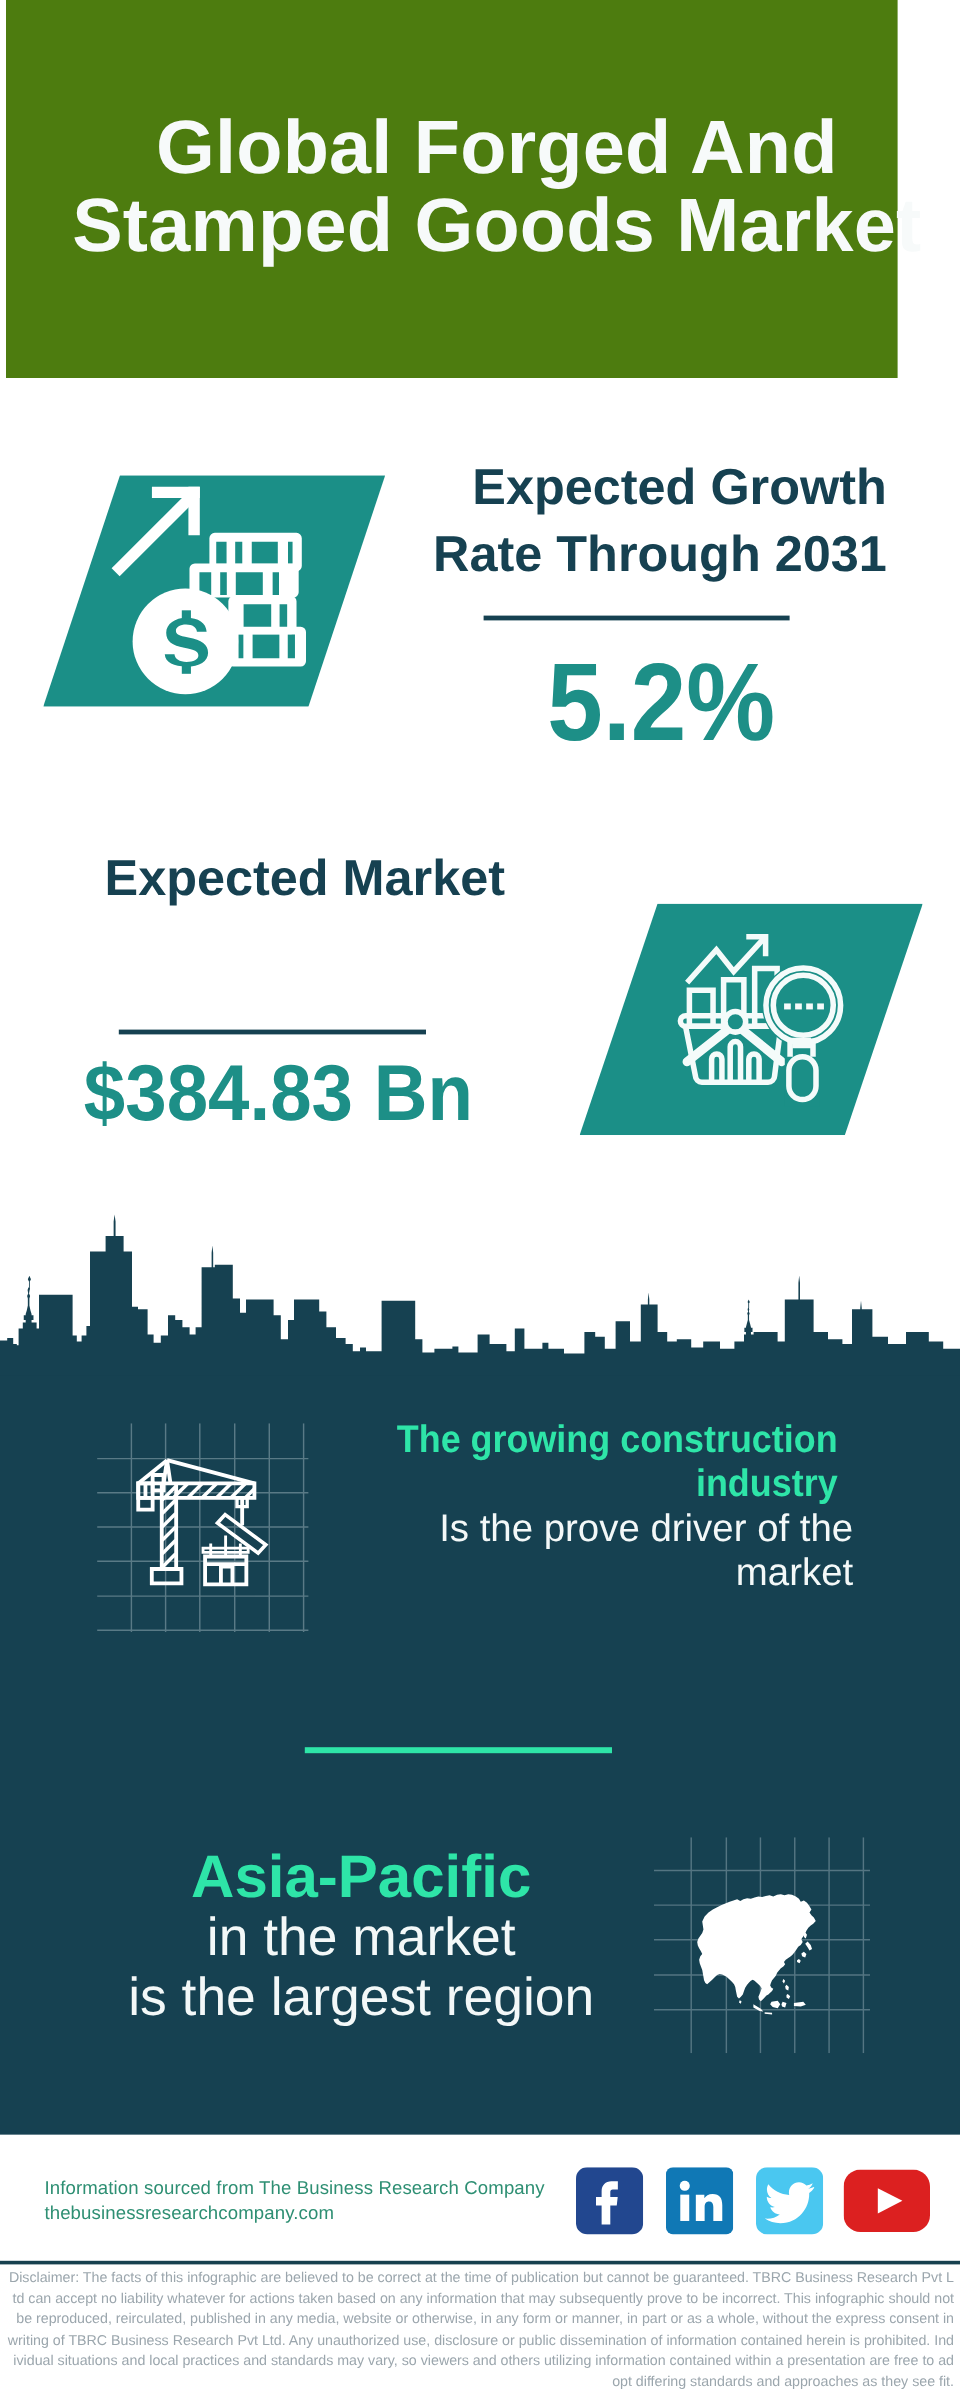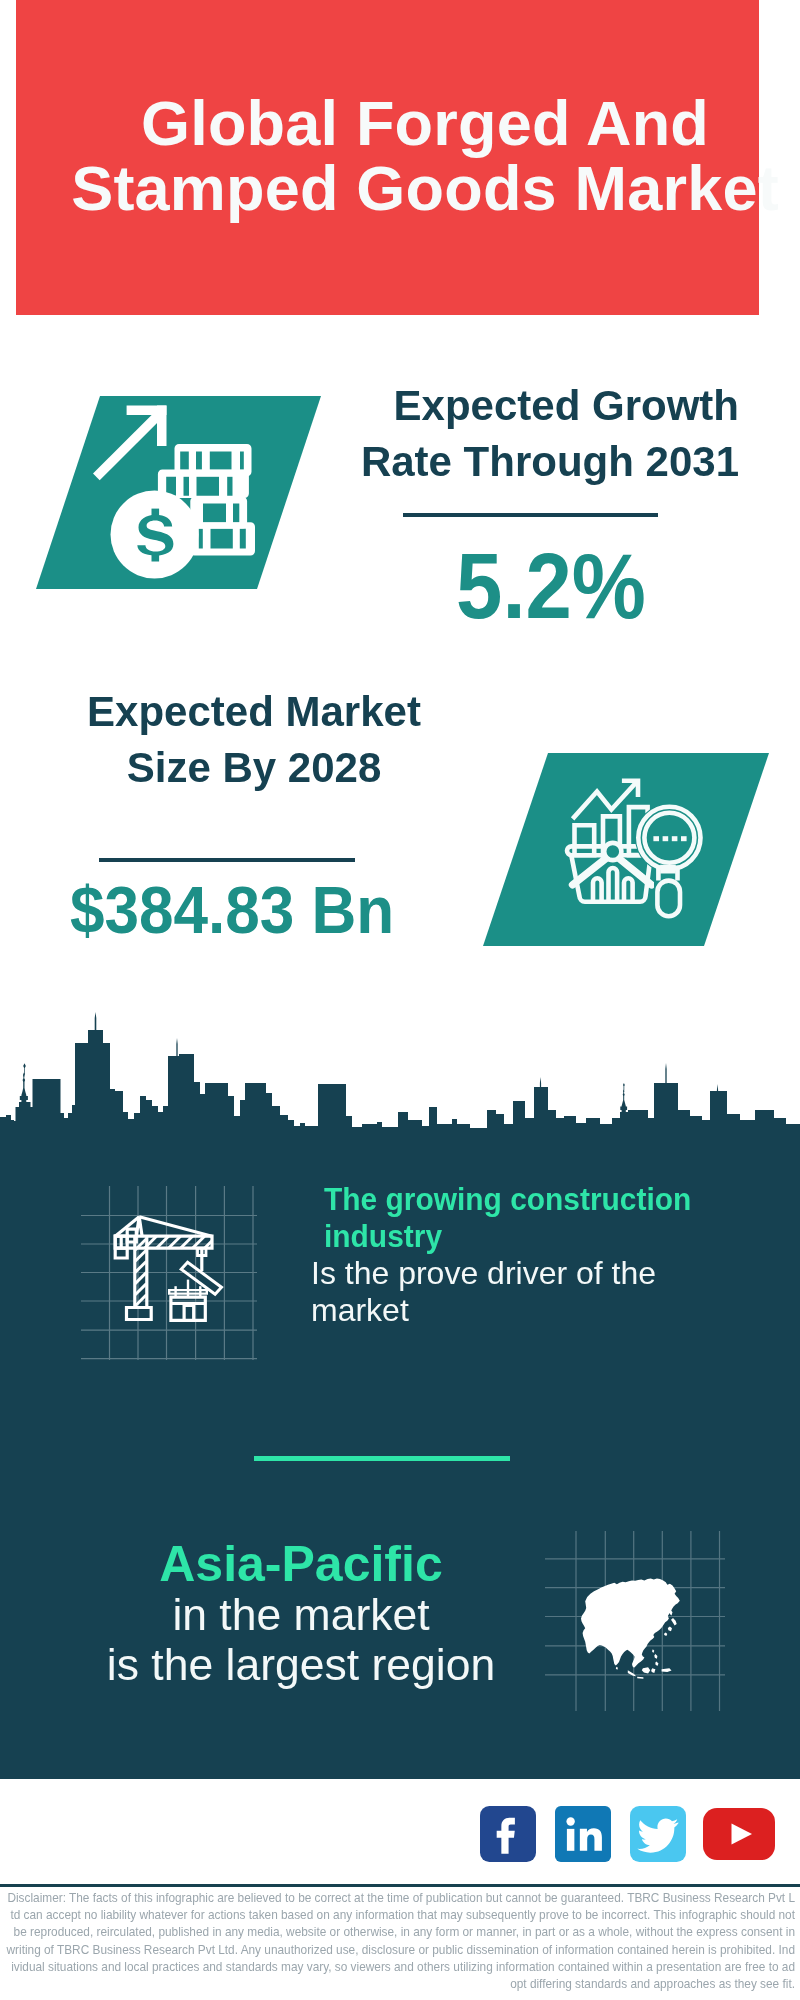--- a/index.html
+++ b/index.html
@@ -1,26 +1,26 @@
 <!DOCTYPE html>
 <html><head>
 <meta charset="utf-8">
 <style>
   html,body{margin:0;padding:0;}
   body{width:800px;height:2000px;background:#fff;font-family:"Liberation Sans",sans-serif;overflow:hidden;}
   .page{position:relative;width:800px;height:2000px;background:#fff;}
 
   
-  .header{position:absolute;left:16px;top:0;width:743px;height:315px;background:#ef4444;}
+  .header{position:absolute;left:5px;top:0;width:743px;height:315px;background:#4d7c0f;}
   .header-title{position:absolute;left:9px;top:91px;width:800px;text-align:center;color:#f7fafa;font-size:63px;font-weight:bold;line-height:64.5px;letter-spacing:0.2px;}
 
   
   .s1-label,.s2-label{position:absolute;color:#164151;font-weight:bold;font-size:42px;line-height:56.4px;text-align:center;}
   .s1-label{left:339px;top:378px;width:400px;text-align:right;}
-  .s2-label{left:54px;top:684px;width:400px;}
+  .s2-label{left:54px;top:704px;width:400px;}
   .s1-rule,.s2-rule{position:absolute;height:4px;background:#164151;}
   .s1-rule{left:403px;top:513px;width:255px;}
   .s2-rule{left:99px;top:858px;width:256px;}
   .s1-value,.s2-value{position:absolute;color:#1d8f87;font-weight:bold;text-align:center;}
   .s1-value{left:351px;top:537px;width:400px;font-size:92px;line-height:98px;transform:scaleX(0.905);}
   .s2-value{left:32px;top:874px;width:400px;font-size:66px;line-height:72px;transform:scaleX(0.94);}
 
   
   .plg{position:absolute;background:#1b8f87;}
   .plg1{left:36px;top:396px;width:285px;height:193px;
@@ -28,21 +28,21 @@
   .plg2{left:483px;top:753px;width:286px;height:193px;
         clip-path:polygon(65px 0, 286px 0, 221px 193px, 0 193px);}
   .icon-money{position:absolute;left:85px;top:395px;}
   .icon-research{position:absolute;left:548px;top:753px;}
 
   
   .dark{position:absolute;left:0;top:1144px;width:800px;height:635px;background:#164151;}
   .skyline{position:absolute;left:0;top:1000px;width:800px;height:150px;}
 
   .grid-crane{position:absolute;left:81px;top:1186px;}
-  .driver-text{position:absolute;left:311px;top:1180.5px;width:400px;text-align:left;
+  .driver-text{position:absolute;left:311px;top:1180.5px;width:400px;text-align:right;
     color:#f3f8f8;font-size:32px;line-height:37px;}
   .hl{color:#2ee5a8;font-weight:bold;}
   .driver-text .hl{display:block;transform:scaleX(0.935);}
   .mid-rule{position:absolute;left:254px;top:1456px;width:256px;height:5px;background:#2ee5a8;}
   .region-text{position:absolute;left:101px;top:1539px;width:400px;text-align:center;
     color:#f3f8f8;font-size:44.5px;line-height:50.5px;}
   .region-text .hl{font-size:50px;}
   .grid-map{position:absolute;left:545px;top:1531px;}
 
   
@@ -160,21 +160,20 @@
       <g fill="#f4fbfa" stroke="none">
         <rect x="105.4" y="83.2" width="5.6" height="5.0"></rect>
         <rect x="114.6" y="83.2" width="5.6" height="5.0"></rect>
         <rect x="123.8" y="83.2" width="5.6" height="5.0"></rect>
         <rect x="133.0" y="83.2" width="5.6" height="5.0"></rect>
       </g>
     </g>
   </svg>
   <div class="s2-label">
     <div>Expected Market</div>
-    <div>Size By 2028</div>
   </div>
   <div class="s2-rule"></div>
   <div class="s2-value">$384.83 Bn</div>
 
   <div class="dark"></div>
   <svg class="skyline" viewBox="0 1000 800 150" width="800" height="150" preserveAspectRatio="none" aria-hidden="true">
     <path fill="#164151" d="M 0 1146 L 0 1117 L 6 1117 L 6 1117 L 6 1115 L 11 1115 L 11 1115 L 11 1120 L 14 1120 L 14 1120 L 14 1121 L 15.5 1121 L 15.5 1121 L 15.5 1107 L 19 1107 L 19 1107 L 19 1102 L 30.5 1102 L 30.5 1102 L 30.5 1107 L 32.5 1107 L 32.5 1107 L 32.5 1079 L 60.5 1079 L 60.5 1079 L 60.5 1113 L 64 1113 L 64 1113 L 64 1118 L 68 1118 L 68 1118 L 68 1113 L 72 1113 L 72 1113 L 72 1105 L 75 1105 L 75 1105 L 75 1043 L 88 1043 L 88 1043 L 88 1030 L 103 1030 L 103 1030 L 103 1043 L 110 1043 L 110 1043 L 110 1089 L 115 1089 L 115 1089 L 115 1091 L 123 1091 L 123 1091 L 123 1112 L 128 1112 L 128 1112 L 128 1119 L 134 1119 L 134 1119 L 134 1113 L 140 1113 L 140 1113 L 140 1096 L 146 1096 L 146 1096 L 146 1100 L 152 1100 L 152 1100 L 152 1106 L 158 1106 L 158 1106 L 158 1112 L 163 1112 L 163 1112 L 163 1106 L 168 1106 L 168 1106 L 168 1056 L 179 1056 L 179 1056 L 179 1054 L 194 1054 L 194 1054 L 194 1082 L 200 1082 L 200 1082 L 200 1094 L 205 1094 L 205 1094 L 205 1083 L 228 1083 L 228 1083 L 228 1096 L 234 1096 L 234 1096 L 234 1116 L 240 1116 L 240 1116 L 240 1100 L 245 1100 L 245 1100 L 245 1083 L 266 1083 L 266 1083 L 266 1093 L 272 1093 L 272 1093 L 272 1106 L 280 1106 L 280 1106 L 280 1115 L 288 1115 L 288 1115 L 288 1120 L 294 1120 L 294 1120 L 294 1126 L 300 1126 L 300 1126 L 300 1123 L 305 1123 L 305 1123 L 305 1126 L 318 1126 L 318 1126 L 318 1084 L 346 1084 L 346 1084 L 346 1116 L 352 1116 L 352 1116 L 352 1127 L 362 1127 L 362 1127 L 362 1124 L 377 1124 L 377 1124 L 377 1122 L 382 1122 L 382 1122 L 382 1127 L 398 1127 L 398 1127 L 398 1112 L 408 1112 L 408 1112 L 408 1120 L 422 1120 L 422 1120 L 422 1126 L 429 1126 L 429 1126 L 429 1107 L 437 1107 L 437 1107 L 437 1124 L 452 1124 L 452 1124 L 452 1119 L 457 1119 L 457 1119 L 457 1124 L 470 1124 L 470 1124 L 470 1128 L 487 1128 L 487 1128 L 487 1110 L 496 1110 L 496 1110 L 496 1114 L 504 1114 L 504 1114 L 504 1124 L 513 1124 L 513 1124 L 513 1101 L 525 1101 L 525 1101 L 525 1118 L 534 1118 L 534 1118 L 534 1087 L 548 1087 L 548 1087 L 548 1110 L 556 1110 L 556 1110 L 556 1118 L 564 1118 L 564 1118 L 564 1116 L 576 1116 L 576 1116 L 576 1123 L 586 1123 L 586 1123 L 586 1118 L 600 1118 L 600 1118 L 600 1124 L 612 1124 L 612 1124 L 612 1118 L 620 1118 L 620 1118 L 620 1112 L 628 1112 L 628 1112 L 628 1110 L 648 1110 L 648 1110 L 648 1118 L 654 1118 L 654 1118 L 654 1083 L 678 1083 L 678 1083 L 678 1110 L 690 1110 L 690 1110 L 690 1116 L 702 1116 L 702 1116 L 702 1120 L 710 1120 L 710 1120 L 710 1091 L 727 1091 L 727 1091 L 727 1114 L 740 1114 L 740 1114 L 740 1120 L 755 1120 L 755 1120 L 755 1110 L 774 1110 L 774 1110 L 774 1118 L 786 1118 L 786 1118 L 786 1124 L 800 1124 L 800 1146 Z M 94.7 1033 L 94.7 1018 L 95.5 1012 L 96.3 1018 L 96.3 1033 Z M 176.35 1057 L 176.35 1044 L 177 1038 L 177.65 1044 L 177.65 1057 Z M 539.9 1090 L 539.9 1083 L 540.5 1077 L 541.1 1083 L 541.1 1090 Z M 665.35 1086 L 665.35 1069 L 666 1063 L 666.65 1069 L 666.65 1086 Z M 716.9 1094 L 716.9 1090 L 717.5 1084 L 718.1 1090 L 718.1 1094 Z M 21.4 1103 L 21.4 1095 L 22.3 1092 L 23.2 1088 L 23.2 1082 L 22.6 1080 L 23.5 1078 L 23.0 1075 L 23.85 1072.5 L 24.7 1075 L 24.2 1078 L 25.1 1080 L 24.5 1082 L 24.5 1088 L 25.4 1092 L 26.3 1095 L 26.3 1103 Z M 19.8 1096 L 27.9 1096 L 27.9 1100 L 19.8 1100 Z M 23.2 1066 L 24.5 1063.2 L 25.8 1066 L 24.5 1068.8 Z M 24.15 1067.5 L 24.85 1067.5 L 24.85 1075 L 24.15 1075 Z M 621.6 1113 L 621.6 1106 L 622.4 1103 L 623.2 1100 L 623.2 1096 L 622.7 1094.5 L 623.4 1093 L 623.0 1091 L 623.7 1089 L 624.4 1091 L 624.0 1093 L 624.7 1094.5 L 624.2 1096 L 624.2 1100 L 625.0 1103 L 625.8 1106 L 625.8 1113 Z M 620.3 1106.5 L 627.1 1106.5 L 627.1 1110 L 620.3 1110 Z M 623.0 1085 L 623.9 1083 L 624.8 1085 L 623.9 1087 Z M 623.55 1086 L 624.25 1086 L 624.25 1090 L 623.55 1090 Z"></path>
   </svg>
 
   <svg class="grid-crane" viewBox="0 0 180 180" width="180" height="180" aria-hidden="true">
@@ -248,20 +247,24 @@
   </div>
 
   <svg class="grid-map" viewBox="0 0 180 180" width="180" height="180" aria-hidden="true">
     <g stroke="#92a9b3" stroke-width="1.2" opacity="0.5" fill="none">
       <path d="M31 0 V180 M60.3 0 V180 M88.7 0 V180 M117.3 0 V180 M145.9 0 V180 M174.5 0 V180"></path>
       <path d="M0 27.8 H180 M0 56.6 H180 M0 85.5 H180 M0 114.9 H180 M0 143.8 H180"></path>
     </g>
     <path fill="#ffffff" d="M 42.2 66 L 45.4 62.7 L 49 60.3 L 52.6 58.4 L 56.3 56.5 L 59.9 55.1 L 63 53.7 L 66.2 52.7 L 69.3 51.8 L 71.9 53.2 L 74.5 51.8 L 77.6 50.8 L 80.7 51.3 L 83.8 50.3 L 87 49.4 L 90.1 49.8 L 93.2 48.9 L 96.3 48.4 L 99.4 49.4 L 102.6 48 L 105.7 47.5 L 108.8 48.4 L 111.9 47.5 L 115 48 L 118.2 49.4 L 120.8 51.3 L 122.3 53.7 L 124.9 52.7 L 127.5 54.6 L 129.6 57.5 L 131.2 60.3 L 129.6 62.7 L 131.2 65 L 133.2 67 L 134.8 69.8 L 132.7 72.2 L 130.6 73.6 L 128.6 75.5 L 127 77.9 L 126 80.2 L 124.4 82.6 L 122.8 85 L 123.9 87.4 L 122.3 89.8 L 120.2 91.2 L 118.7 93.5 L 117.1 95.9 L 115.6 97.8 L 114 99.2 L 111.9 100.7 L 109.8 102.1 L 108.3 104 L 109.3 105.9 L 107.8 107.8 L 105.7 109.2 L 104.1 111.1 L 102.6 113 L 101.5 115.4 L 100 117.3 L 98.4 119.2 L 97.4 121.6 L 96.8 123.5 L 97.9 125.4 L 99.4 126.3 L 98.4 128.2 L 96.8 129.7 L 95.3 131.1 L 93.7 132 L 92.2 133.5 L 90.6 135.3 L 89 136.8 L 87.5 135.3 L 87 133 L 88 130.6 L 89 128.2 L 89.6 125.8 L 88.5 124 L 87 122.5 L 85.4 121.1 L 83.8 119.7 L 82.3 118.7 L 80.7 119.7 L 79.2 121.1 L 77.6 123 L 76 125.4 L 75 128.2 L 74 131.1 L 72.4 133 L 70.8 134.4 L 69.3 133 L 68.8 130.6 L 68.2 127.8 L 67.7 124.9 L 66.7 122.5 L 65.1 120.6 L 63.6 119.2 L 62 117.8 L 60.4 116.3 L 58.9 115.4 L 56.8 114.5 L 54.7 114 L 52.6 114.9 L 50.6 116.8 L 48.5 118.7 L 46.4 120.6 L 44.3 122.5 L 42.8 121.6 L 41.7 119.2 L 41.2 116.3 L 40.7 113.5 L 40.2 110.7 L 39.1 107.8 L 38.1 105 L 37.6 102.1 L 38.6 99.2 L 40.2 97.3 L 39.1 95 L 37.6 92.6 L 36.5 90.2 L 36 87.4 L 37 84.5 L 38.6 82.2 L 40.2 79.8 L 41.2 76.9 L 40.7 73.6 L 40.2 70.3 Z M 128 86.9 L 130.6 89.8 L 131.7 93.1 L 129.6 94.5 L 128 91.7 L 126 88.8 Z M 124.9 95.5 L 127 97.3 L 126 100.2 L 123.4 99.2 L 122.8 96.9 Z M 120.8 101.6 L 122.3 103 L 121.3 105 L 119.2 104 L 119.2 102.6 Z M 126 79.3 L 127.5 81.2 L 126.5 84.5 L 124.9 83.1 L 124.9 80.2 Z M 107.8 118.2 L 109.3 119.7 L 108.3 122 L 107 120.2 Z M 110.4 123 L 112.4 124.9 L 111.9 127.8 L 109.8 126.8 L 109.3 124.4 Z M 111.4 130.6 L 113.5 132.5 L 112.4 134.9 L 110.4 133.5 L 110.4 131.5 Z M 82.8 139.2 L 89 143 L 91.1 145.3 L 88 144.8 L 82.8 142 Z M 92.2 145.8 L 98.4 146.3 L 98.4 147.7 L 92.2 147.2 Z M 97.9 137.2 L 103.1 136.3 L 105.2 139.2 L 103.1 142.5 L 98.9 141.5 L 96.8 139.2 Z M 107.2 137.2 L 110.4 138.2 L 109.3 142 L 106.7 141 L 106.2 139.2 Z M 116.6 138.2 L 124.4 137.2 L 126.5 139.6 L 122.3 141 L 116.6 140.6 Z M 71.4 135.8 L 72.9 136.8 L 72.4 138.7 L 70.8 137.7 Z"></path>
   </svg>
   <div class="footer"></div>
+  <div class="src">
+    <div>Information sourced from The Business Research Company</div>
+    <div>thebusinessresearchcompany.com</div>
+  </div>
   <div class="social">
     <a class="soc fb">
       <svg viewBox="0 0 48 48" width="56" height="56" aria-hidden="true">
         <rect x="0" y="0" width="48" height="48" rx="8" fill="#22478f"></rect>
         <path fill="#ffffff" d="M29.9 10.1 h-4.6 c-4.2 0 -7 2.8 -7 7.1 v4.1 h-4.0 v6.0 h4.0 V41 h6.2 V27.3 h4.6 l0.7 -6.0 h-5.3 v-3.5 c0 -1.3 0.5 -1.9 1.8 -1.9 h3.6 z"></path>
       </svg>
     </a>
     <a class="soc li">
       <svg viewBox="0 0 48 48" width="56" height="56" aria-hidden="true">
         <rect x="0" y="0" width="48" height="48" rx="5" fill="#1078b5"></rect>

